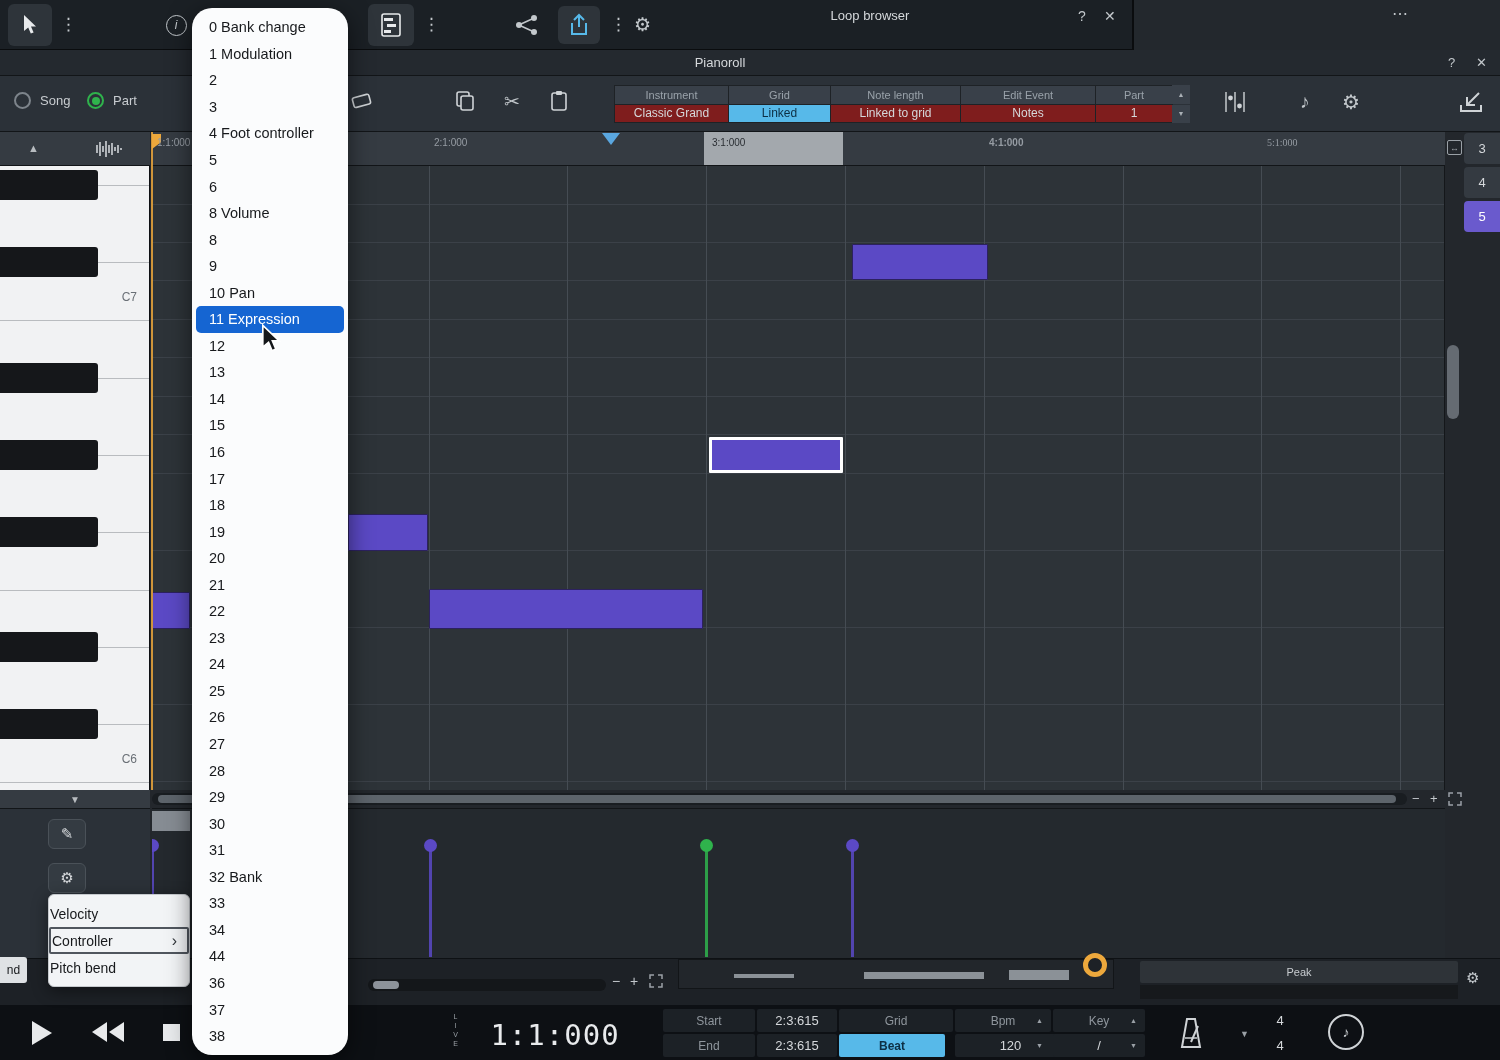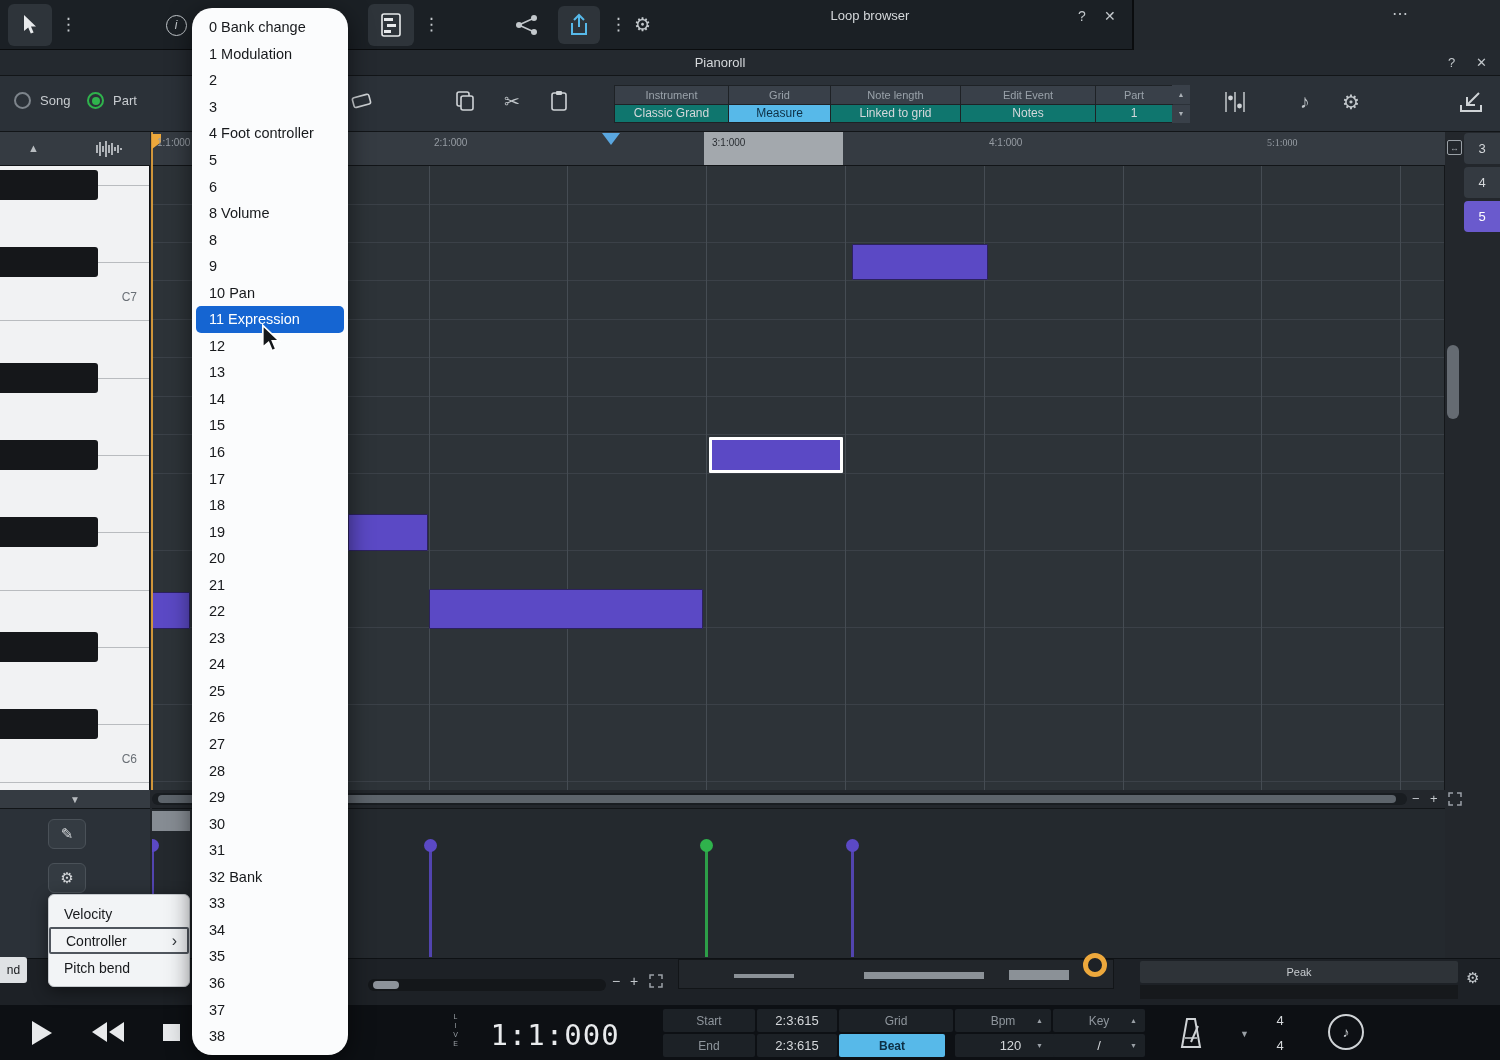--- a/index.html
+++ b/index.html
@@ -18,21 +18,21 @@
   #toolbar{position:absolute;left:0;top:76px;width:1500px;height:56px;background:#2b3138;border-bottom:1px solid #121518}
   .radio{position:absolute;width:17px;height:17px;border:2px solid #7d848b;border-radius:50%}
   .radio.on{border-color:#2fb34c}
   .radio.on::after{content:"";position:absolute;inset:2.5px;background:#2fb34c;border-radius:50%}
   .tlabel{position:absolute;font-size:13px;color:#c8ccd0}
   #settings{position:absolute;left:614px;top:9px;height:38px;display:flex;gap:1px;background:#1e2226;border:1px solid #1e2226}
   .scol{display:flex;flex-direction:column;gap:1px}
   .scol:nth-child(1){width:113px}.scol:nth-child(2){width:101px}.scol:nth-child(3){width:129px}
   .scol:nth-child(4){width:134px}.scol:nth-child(5){width:76px}
   .shead{height:18px;background:#394049;color:#9aa2aa;font-size:11px;display:flex;align-items:center;justify-content:center}
-  .sval{height:18px;background:#0f766e;color:#d5d8db;font-size:12px;display:flex;align-items:center;justify-content:center}
+  .sval{height:18px;background:#7f1d1d;color:#d5d8db;font-size:12px;display:flex;align-items:center;justify-content:center}
   .sval.hl{background:#57b9e9;color:#0d2f44}
   #sarrows{position:absolute;left:1172px;top:9px;width:18px;height:38px;display:flex;flex-direction:column;gap:1px}
   #sarrows div{flex:1;background:#394049;display:flex;align-items:center;justify-content:center;font-size:7px;color:#aab0b6}
   
   #keyshead{position:absolute;left:0;top:132px;width:150px;height:34px;background:#353b42;border-bottom:1px solid #121518}
   #ruler{position:absolute;left:152px;top:132px;width:1293px;height:34px;background:#353b42;border-bottom:1px solid #121518;overflow:hidden}
   .rsel{position:absolute;left:552px;top:0;width:139px;height:34px;background:#a3a8ad}
   .rlabel{position:absolute;top:5px;font-size:10px;color:#969ca3}
   .rlabel.dark{color:#2a2e33}
   .playmark{position:absolute;left:-9px;top:2px;width:18px;height:15px;background:#eda83c;clip-path:polygon(0 0,100% 0,100% 55%,50% 100%,0 55%)}
@@ -85,21 +85,21 @@
   #livelabel{position:absolute;left:452px;top:8px;writing-mode:vertical-rl;text-orientation:upright;font-size:7px;letter-spacing:2px;color:#9aa0a6}
   .tcell{position:absolute;height:23px;background:#1c2126;display:flex;align-items:center;justify-content:center;font-size:12px;color:#8f969d;border-radius:2px}
   .tcell.val{color:#d5d8db;font-size:13px}
   .tcell.beat{background:#57b9e9;color:#0d2f44;font-weight:bold}
   .tarrow{position:absolute;font-size:7px;color:#9aa0a6}
   
   #ctlmenu{position:absolute;left:192px;top:8px;width:156px;padding:6px 0;background:#fbfcfd;border-radius:20px;box-shadow:0 6px 24px rgba(0,0,0,.55);z-index:50}
   .mitem{height:26.55px;display:flex;align-items:center;padding-left:17px;font-size:14.5px;color:#17191c;white-space:nowrap}
   .mitem.msel{color:#fff;border-radius:5px;margin:0 4px;padding-left:13px}
   #ctxmenu{position:absolute;left:48px;top:894px;width:142px;padding:5px 0;background:#f2f4f6;border:1px solid #c5c9cd;border-radius:6px;box-shadow:0 4px 16px rgba(0,0,0,.45);z-index:49}
-  .xitem{height:27px;display:flex;align-items:center;padding:0 10px 0 15px;font-size:14px;color:#17191c}
+  .xitem{height:27px;display:flex;align-items:center;padding:0 10px 0 1px;font-size:14px;color:#17191c}
   .xitem.xsel{border:2px solid #50565e;border-radius:2px}
   .chev{margin-left:auto;font-size:16px;color:#33373c;line-height:1}
   #cursor{position:absolute;left:260px;top:324px;z-index:99}
   #cornerlbl{position:absolute;left:0;top:-2px;width:27px;height:26px;background:#dfe2e5;color:#17191c;font-size:12px;display:flex;align-items:center;justify-content:center;border-radius:0 3px 3px 0}
   svg{display:block}
 </style>
 </head>
 <body>
 
 <div id="app">
@@ -178,21 +178,21 @@
           <rect x="6" y="1" width="6" height="4" rx="1" fill="#cfd3d6"></rect>
         </svg>
     </div>
     <div id="settings">
         <div class="scol">
           <div class="shead">Instrument</div>
           <div class="sval">Classic Grand</div>
         </div>
         <div class="scol">
           <div class="shead">Grid</div>
-          <div class="sval hl" style="background: rgb(87, 185, 233);">Measure</div>
+          <div class="sval hl" style="background: rgb(87, 185, 233);">Linked</div>
         </div>
         <div class="scol">
           <div class="shead">Note length</div>
           <div class="sval">Linked to grid</div>
         </div>
         <div class="scol">
           <div class="shead">Edit Event</div>
           <div class="sval">Notes</div>
         </div>
         <div class="scol">
@@ -231,21 +231,21 @@
         <path d="M2 9V9 M5 5V13 M8 2V16 M11 6V12 M14 1V17 M17 5V13 M20 3V15 M23 7V11 M26 5V13 M29 8V10" stroke="#cfd3d6" stroke-width="1.6"></path>
       </svg>
   </div>
   <div id="ruler">
     <div class="rsel"></div>
     <div class="playmark" style="left:-9px"></div>
     <div class="bluemark"></div>
   <div class="rlabel" style="left: 5px;">1:1:000</div>
       <div class="rlabel" style="left: 282px;">2:1:000</div>
       <div class="rlabel dark" style="left: 560px;">3:1:000</div>
-      <div class="rlabel" style="left: 837px;">4:1:000</div>
+      <div class="rlabel" style="left: 837px; font-weight: bold;">4:1:000</div>
       <div class="rlabel" style="left: 1115px; font-family: Liberation Serif, serif;">5:1:000</div>
     </div>
   <div id="fitbtn">↔</div>
   <div id="ptabs">
       <div class="ptab">3</div>
       <div class="ptab">4</div>
       <div class="ptab on" style="background: rgb(106, 90, 205);">5</div>
     </div>
 
   <div id="keys">
@@ -420,21 +420,21 @@
       <div class="mitem">25</div>
       <div class="mitem">26</div>
       <div class="mitem">27</div>
       <div class="mitem">28</div>
       <div class="mitem">29</div>
       <div class="mitem">30</div>
       <div class="mitem">31</div>
       <div class="mitem">32 Bank</div>
       <div class="mitem">33</div>
       <div class="mitem">34</div>
-      <div class="mitem">35</div>
+      <div class="mitem">44</div>
       <div class="mitem">36</div>
       <div class="mitem">37</div>
       <div class="mitem">38</div>
     </div>
 
   <svg id="cursor" width="22" height="30" viewBox="0 0 16 22">
       <path d="M2 1 L2 17 L6.2 13.4 L8.8 19.6 L11.6 18.4 L9 12.4 L14 12.4 Z" fill="#15171a" stroke="#ffffff" stroke-width="1.2"></path>
     </svg>
 </div>
 

